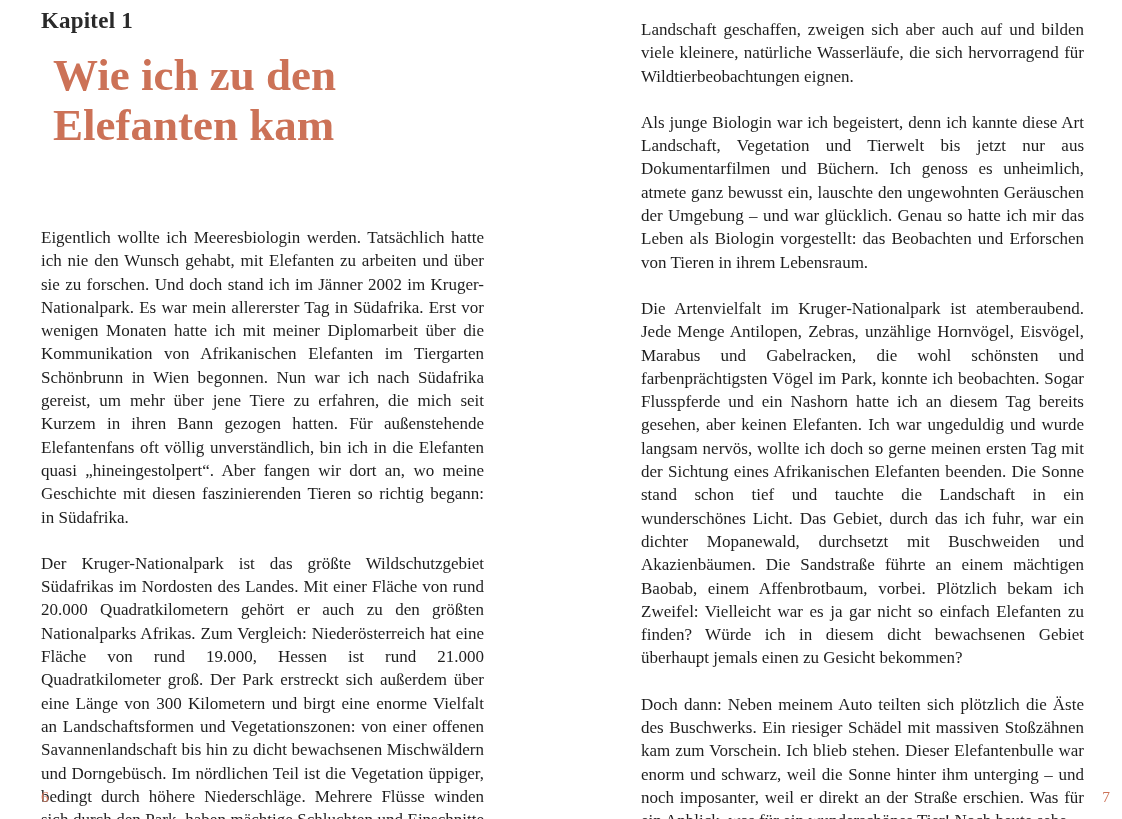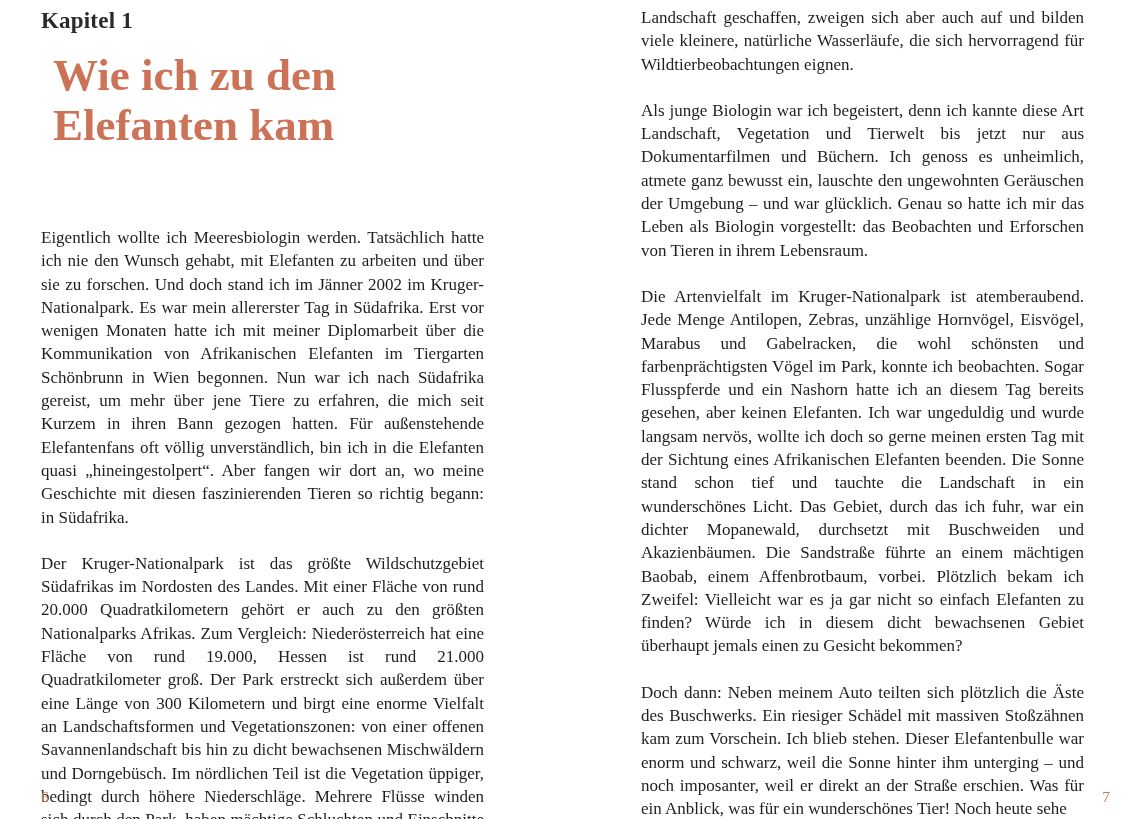--- a/index.html
+++ b/index.html
@@ -36,21 +36,21 @@
     font-size: 45px;
     line-height: 50px;
     font-weight: 600;
     color: var(--accent, #cc7257);
   }
 
   .page-left .body-text  { margin-top: 76px; }
   .page-right .body-text { padding-top: 6px; }
 
   .body-text p {
-    margin: 0 0 23px 0;
+    margin: 12px 0 23px 0;
     font-size: 17px;
     line-height: 23.3px;
     text-align: justify;
     hyphens: auto;
     -webkit-hyphens: auto;
   }
   .body-text p:last-child { margin-bottom: 0; }
 
   .page-number {
     position: absolute;

